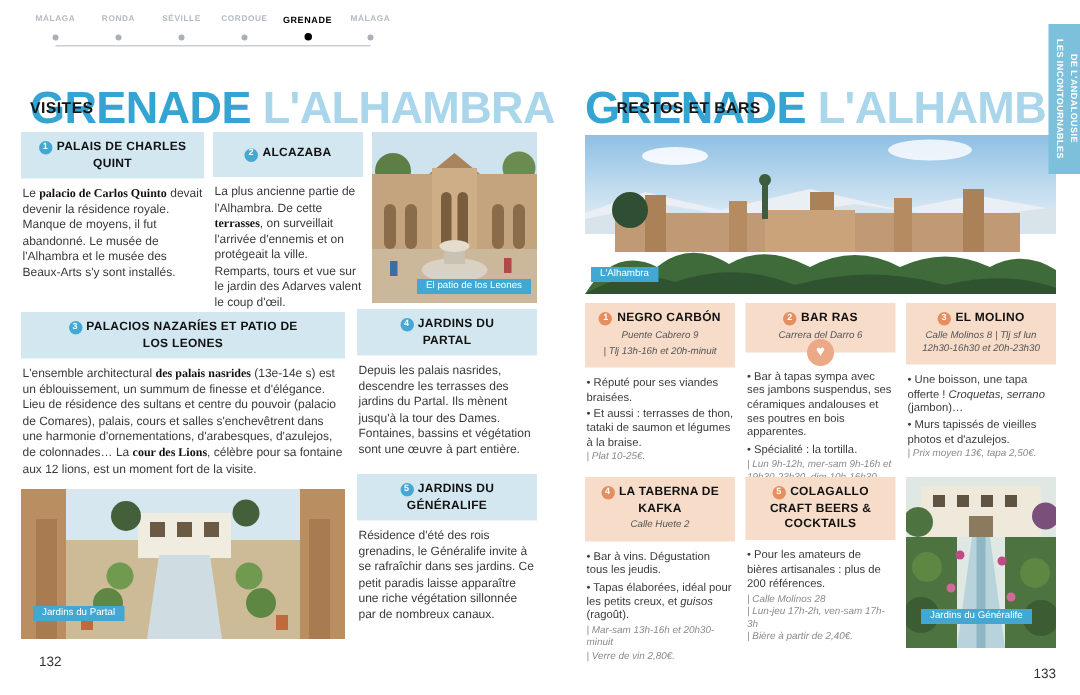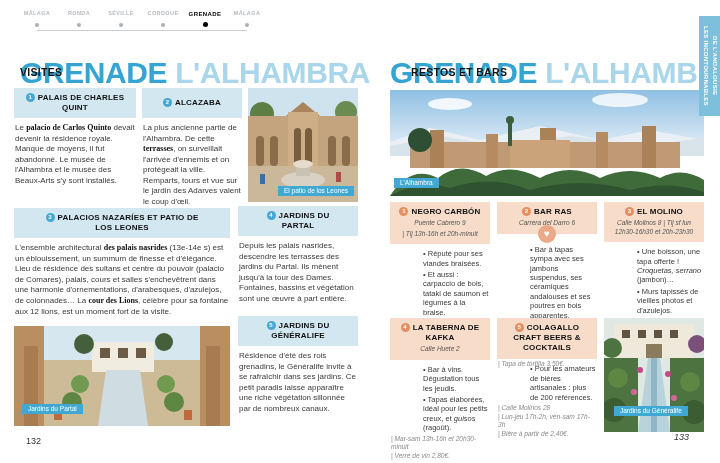--- a/index.html
+++ b/index.html
@@ -29,21 +29,21 @@
   section{position:absolute;}
   .vhdr{background:#d3e7f1;text-align:center;padding:5px 4px;display:flex;align-items:center;justify-content:center;min-height:20px;}
   .vtitle{font-size:8px;font-weight:bold;color:#111;line-height:1.25;letter-spacing:.2px;}
   .vbody{margin:5px 1px 0 1px;font-size:8px;line-height:1.32;color:#3a3a3a;}
   .vbody b{color:#111;font-family:Liberation Serif, serif;}
   
   .rhdr{background:#f6dcc9;text-align:center;padding:5px 4px 6px;position:relative;}
   .rname{font-size:8px;font-weight:bold;color:#111;line-height:1.25;letter-spacing:.2px;}
   .raddr{font-size:6.5px;font-style:italic;color:#555;line-height:1.3;margin-top:2px;}
   .rbody{margin:5px 1px 0 1px;}
-  .rbullet{font-size:7.5px;line-height:1.26;color:#3a3a3a;margin-bottom:2px;margin-left:32px;}
+  .rbullet{font-size:7.5px;line-height:1.26;color:#3a3a3a;margin-bottom:2px;}
   .rbullet::before{content:"• ";}
   .rinfo{font-size:6.6px;font-style:italic;color:#8a8a8a;line-height:1.3;}
   .heart-pin{position:absolute;left:50%;bottom:-9px;transform:translateX(-50%);width:18px;height:18px;border-radius:50%;
              background:#eba987;display:flex;align-items:center;justify-content:center;color:#fff;font-size:10px;line-height:1;}
   
   .photo{position:absolute;overflow:hidden;}
   .photo svg{display:block;}
   .pcap{position:absolute;background:#41a8d4;color:#fff;font-size:6.5px;padding:2px 6px;line-height:1;white-space:nowrap;}
   .pagenum{position:absolute;font-size:9px;color:#333;}
   
@@ -212,21 +212,21 @@
 </figure>
 
 <section style="left:390px;top:202px;width:100px;">
   <header class="rhdr">
     <div class="rname"><span class="badge b-orange">1</span><span>NEGRO CARBÓN</span></div>
     <div class="raddr">Puente Cabrero 9</div>
     <div class="raddr">| Tlj 13h-16h et 20h-minuit</div>
   </header>
   <div class="rbody">
     <div class="rbullet">Réputé pour ses viandes braisées.</div>
-    <div class="rbullet">Et aussi : carpaccio de bois, tataki de saumon et légumes à la braise.</div>
+    <div class="rbullet">Et aussi : terrasses de thon, tataki de saumon et légumes à la braise.</div>
     <div class="rinfo">| Plat 10-25€.</div>
   </div>
 </section>
 
 <section style="left:497px;top:202px;width:100px;">
   <header class="rhdr">
     <div class="rname"><span class="badge b-orange">2</span><span>BAR RAS</span></div>
     <div class="raddr">Carrera del Darro 6</div>
     <div class="heart-pin">♥</div>
   </header>
@@ -294,20 +294,20 @@
     <circle cx="90" cy="94" r="12" fill="#3c5c33"></circle>
     <polygon points="44,40 56,40 66,114 34,114" fill="#b9d3dc"></polygon>
     <rect x="47" y="40" width="6" height="74" fill="#8fb6c4"></rect>
     <circle cx="36" cy="52" r="3" fill="#c04a88"></circle>
     <circle cx="64" cy="56" r="3" fill="#c04a88"></circle>
     <circle cx="30" cy="74" r="3" fill="#d06a98"></circle>
     <circle cx="70" cy="80" r="3" fill="#d06a98"></circle>
   </svg>
   <figcaption class="pcap" style="left:10px;bottom:16px;">Jardins du Généralife</figcaption>
 </figure>
-<div class="pagenum" style="left:674px;top:432px;width:30px;text-align:left;font-style:italic;">133</div>
+<div class="pagenum" style="left:674px;top:444px;width:30px;text-align:right;">133</div>
 
 <div class="side-tab">
   <div class="side-tab-text">
     <div>LES INCONTOURNABLES</div>
     <div>DE L'ANDALOUSIE</div>
   </div>
 </div>
 
 </body></html>

